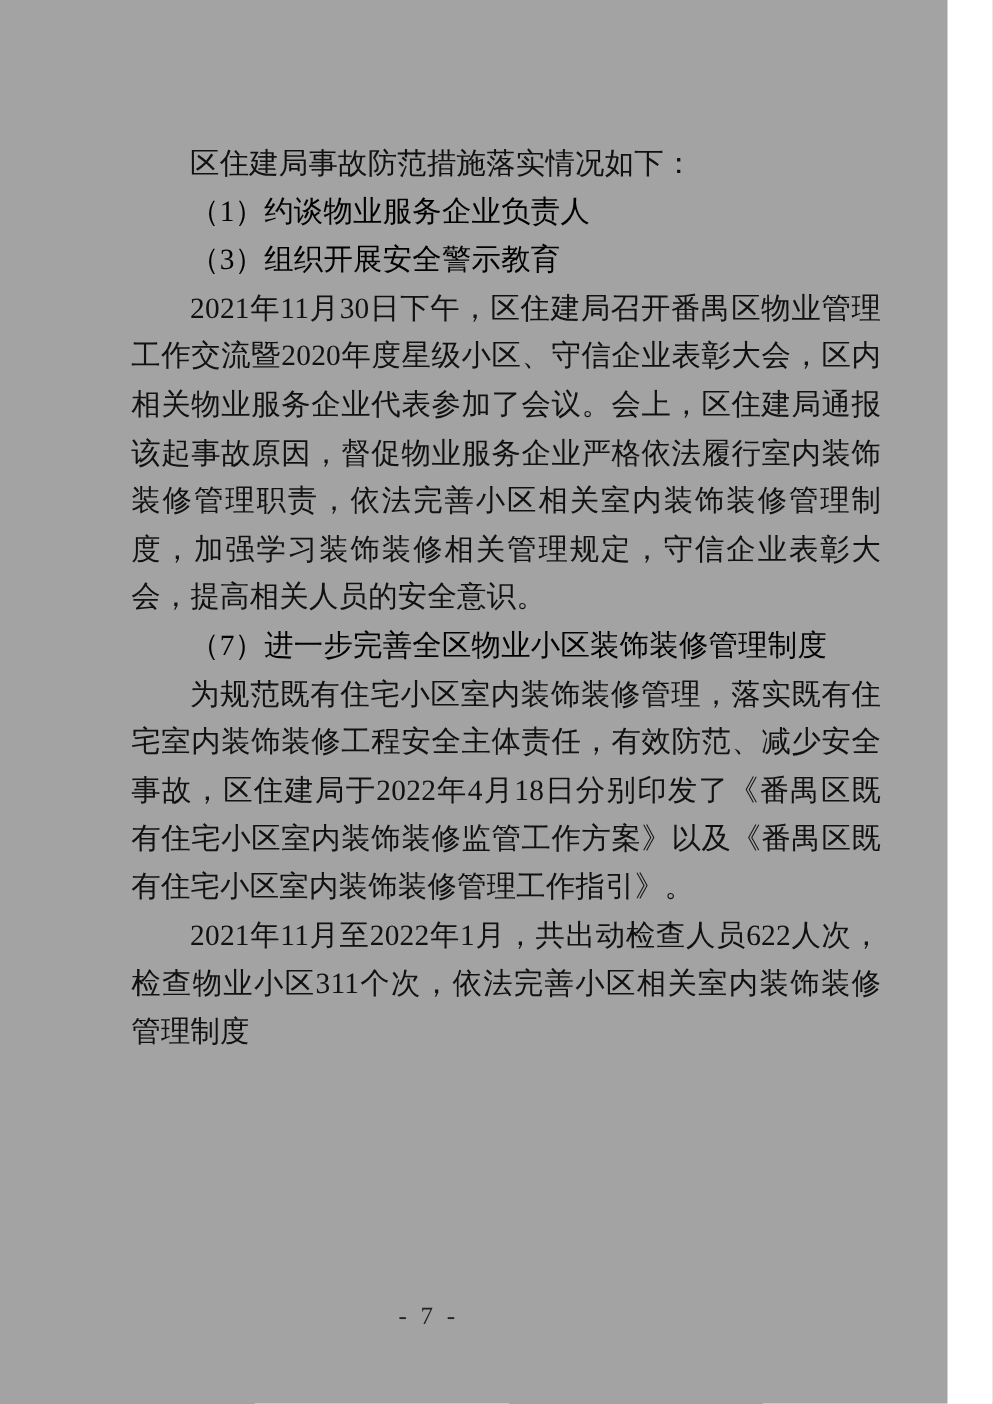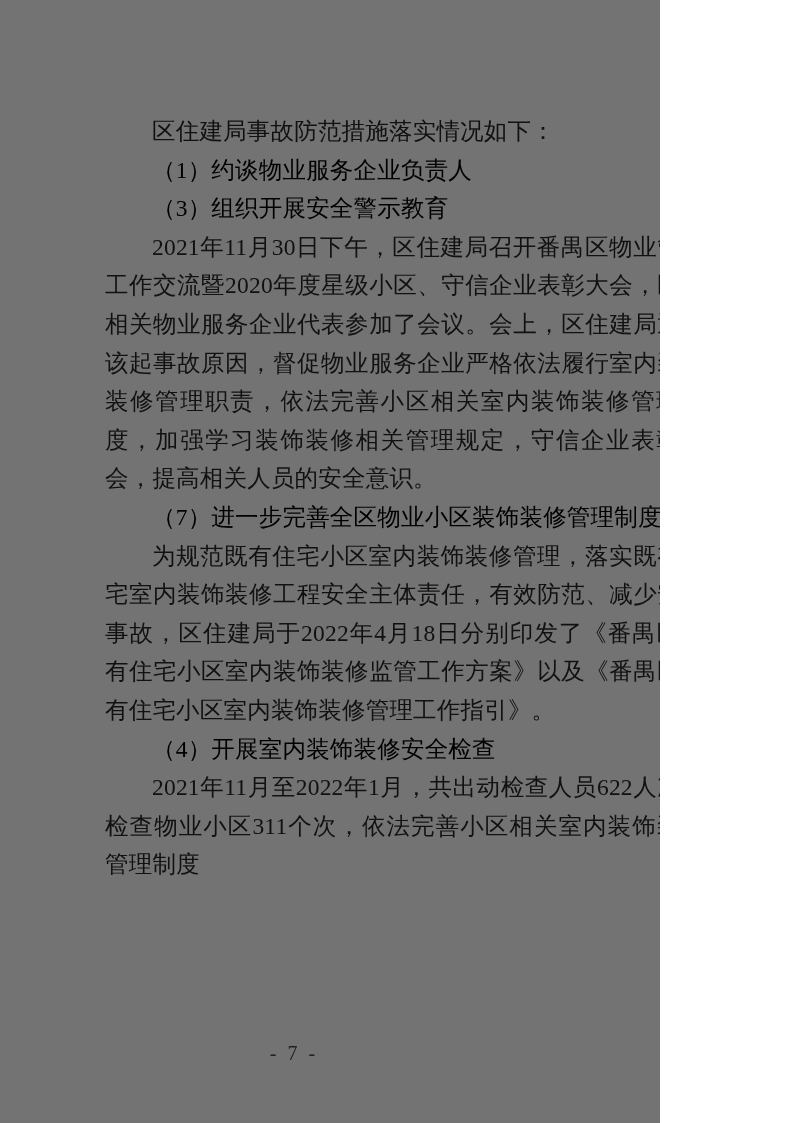--- a/index.html
+++ b/index.html
@@ -3,23 +3,23 @@
 <meta charset="utf-8">
 <style>
   html, body {
     margin: 0;
     padding: 0;
     background: #ffffff;
   }
 
   .page {
     position: relative;
-    width: 660px;
+    width: 758px;
     height: 1123px;
-    background: #737373;
+    background: #a3a3a3;
     overflow: hidden;
     box-sizing: border-box;
   }
 
   
   .content {
     position: absolute;
     left: 105px;
     top: 112px;
     width: 600px;
@@ -79,20 +79,19 @@
     <p class="para lead">区住建局事故防范措施落实情况如下：</p>
 
     <p class="heading">（1）约谈物业服务企业负责人</p>
 
     <p class="heading">（3）组织开展安全警示教育</p>
     <p class="para">2021年11月30日下午，区住建局召开番禺区物业管理工作交流暨2020年度星级小区、守信企业表彰大会，区内相关物业服务企业代表参加了会议。会上，区住建局通报该起事故原因，督促物业服务企业严格依法履行室内装饰装修管理职责，依法完善小区相关室内装饰装修管理制度，加强学习装饰装修相关管理规定，守信企业表彰大会，提高相关人员的安全意识。</p>
 
     <p class="heading">（7）进一步完善全区物业小区装饰装修管理制度</p>
     <p class="para">为规范既有住宅小区室内装饰装修管理，落实既有住宅室内装饰装修工程安全主体责任，有效防范、减少安全事故，区住建局于2022年4月18日分别印发了《番禺区既有住宅小区室内装饰装修监管工作方案》以及《番禺区既有住宅小区室内装饰装修管理工作指引》。</p>
 
-    <p class="heading">（4）开展室内装饰装修安全检查</p>
     <p class="para">2021年11月至2022年1月，共出动检查人员622人次，检查物业小区311个次，依法完善小区相关室内装饰装修管理制度</p>
 
   </div>
 
   <div class="page-number">- 7 -</div>
 
 </div>
 
 </body></html>

